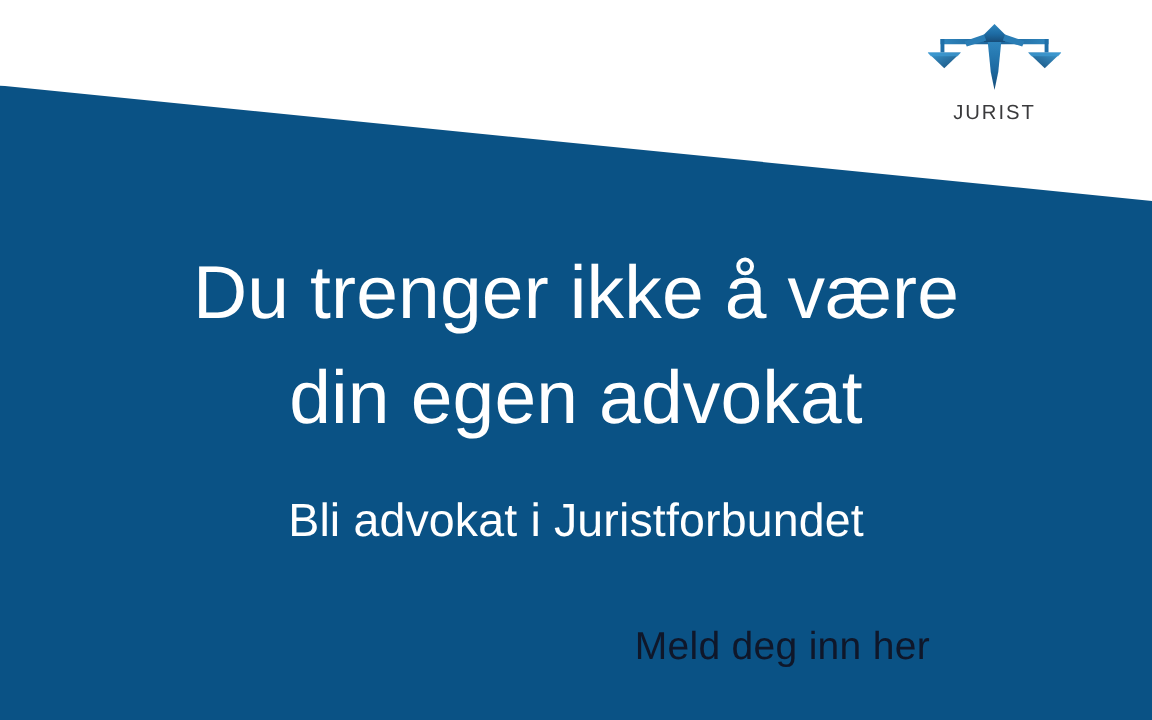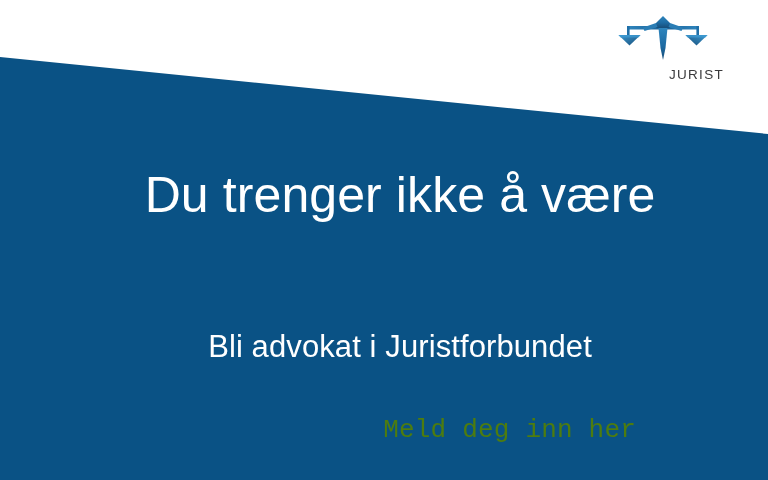--- a/index.html
+++ b/index.html
@@ -34,21 +34,21 @@
     z-index: 1;
   }
 
   
   .logo-block {
     position: absolute;
     right: 44px;
     top: 14px;
     width: 122px;
     z-index: 3;
-    text-align: right;
+    text-align: center;
   }
   .logo-mark {
     display: block;
     width: 92px;
     height: 48px;
     margin: 0 auto 5px auto;
   }
   .logo-wordmark {
     font-family: "Liberation Sans", sans-serif;
     color: #3a3a3c;
@@ -58,21 +58,21 @@
     display: block;
     font-size: 13.5px;
     letter-spacing: 1.3px;
     font-weight: 400;
     white-space: nowrap;
   }
 
   
   .content {
     position: absolute;
-    left: 16px;
+    left: 0;
     top: 0;
     width: 720px;
     height: 480px;
     z-index: 4;
   }
 
   .headline {
     position: absolute;
     left: 0;
     top: 160px;
@@ -100,22 +100,22 @@
     font-weight: 300;
     font-size: 31px;
     line-height: 40px;
     letter-spacing: 0.1px;
   }
 
   .cta {
     position: absolute;
     right: 100px;
     top: 413px;
-    color: #4d7c0f;
-    font-family: Liberation Mono, monospace;
+    color: #0f172a;
+    font-family: Liberation Sans, sans-serif;
     font-weight: 300;
     font-size: 26px;
     line-height: 34px;
     letter-spacing: 0.2px;
     text-decoration: none;
     cursor: pointer;
   }
 </style>
 </head>
 <body>
@@ -166,20 +166,21 @@
     </svg>
     <div class="logo-wordmark">
       <span class="logo-line">JURIST</span>
     </div>
   </div>
 
   <div class="content">
 
     <div class="headline">
       <span class="hl-line">Du trenger ikke å være</span>
+      <span class="hl-line">din egen advokat</span>
     </div>
 
     <div class="subtitle">Bli advokat i Juristforbundet</div>
 
     <a class="cta" href="#">Meld deg inn her</a>
 
   </div>
 
 </div>
 

